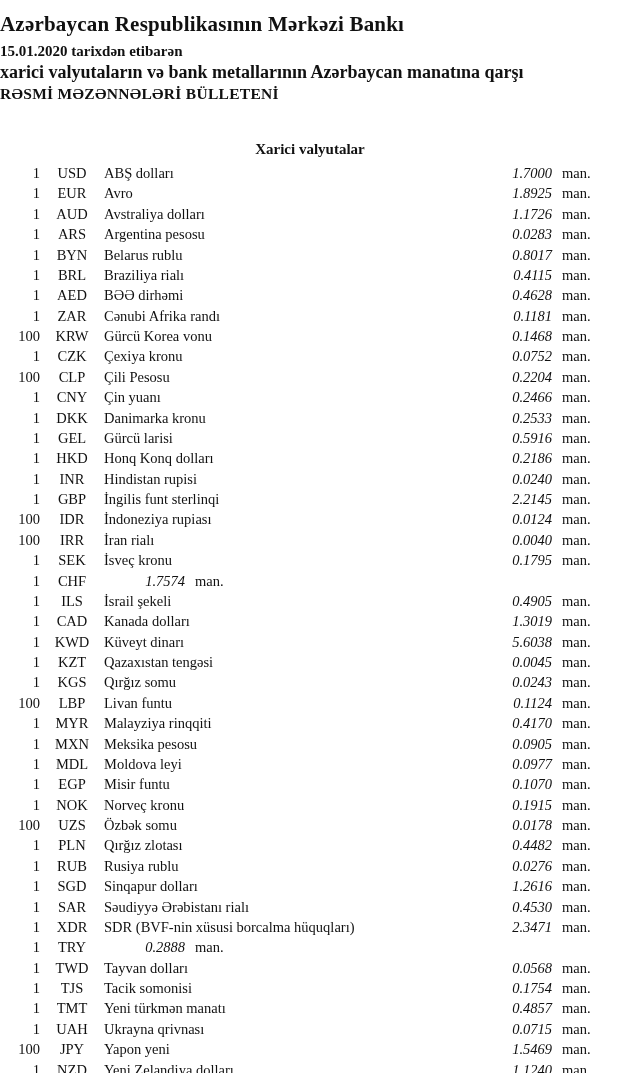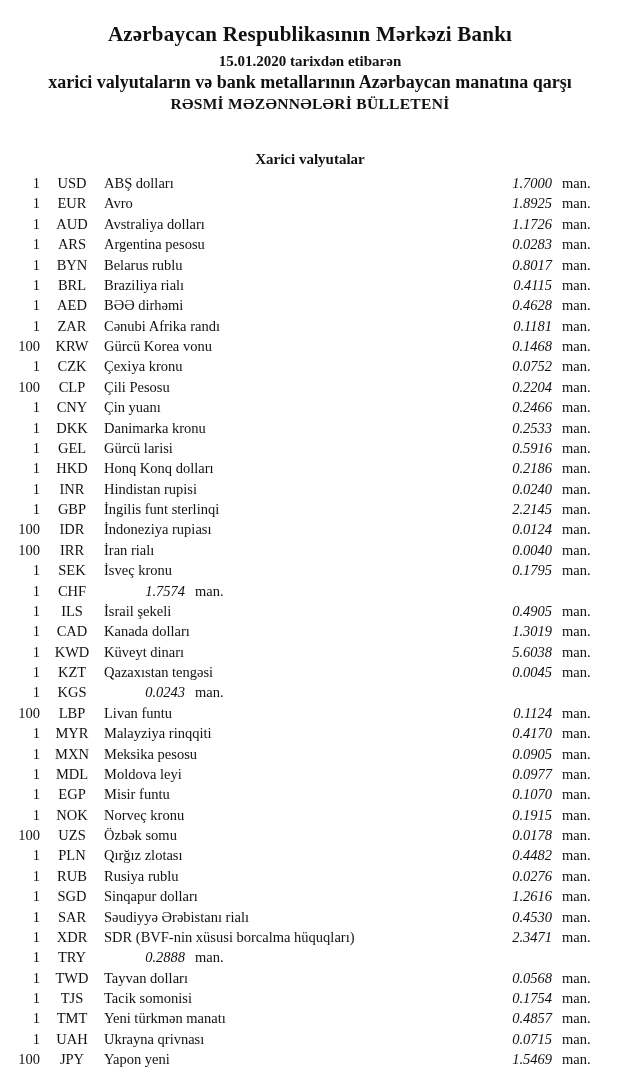--- a/index.html
+++ b/index.html
@@ -11,22 +11,21 @@
     color: #111111;
     overflow: hidden;
   }
   .page {
     width: 620px;
     height: 1073px;
     background: #ffffff;
     position: relative;
   }
   .header {
-    text-align: center;
-    padding-top: 20px;
+    padding-top: 10px;
   }
   .bank-title {
     font-size: 21px;
     font-weight: bold;
     line-height: 28px;
     letter-spacing: 0.2px;
   }
   .date-line {
     font-size: 15px;
     font-weight: bold;
@@ -303,20 +302,21 @@
         <span class="qty">1</span>
         <span class="code">KZT</span>
         <span class="name">Qazaxıstan tengəsi</span>
         <span class="rate">0.0045</span>
         <span class="unit">man.</span>
       </div>
 
       <div class="row">
         <span class="qty">1</span>
         <span class="code">KGS</span>
+        <span class="name">Qırğız somu</span>
         <span class="rate">0.0243</span>
         <span class="unit">man.</span>
       </div>
 
       <div class="row">
         <span class="qty">100</span>
         <span class="code">LBP</span>
         <span class="name">Livan funtu</span>
         <span class="rate">0.1124</span>
         <span class="unit">man.</span>

